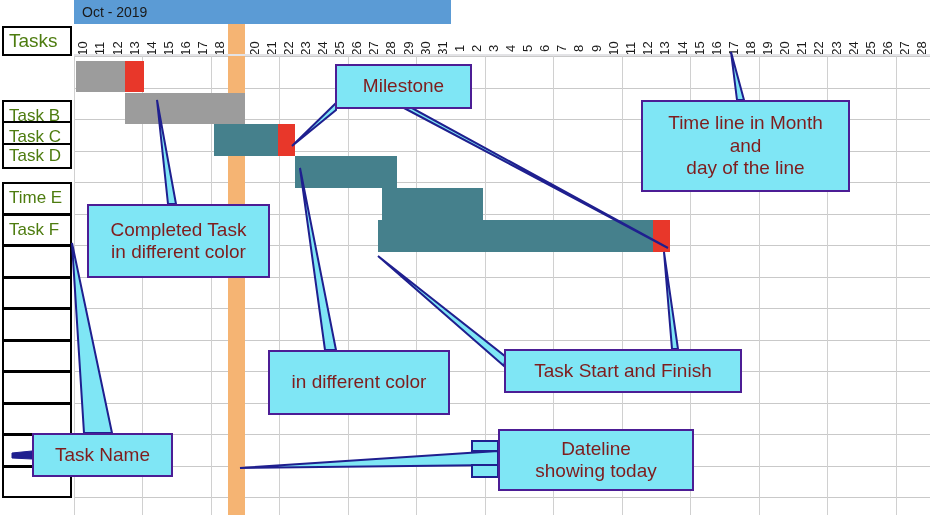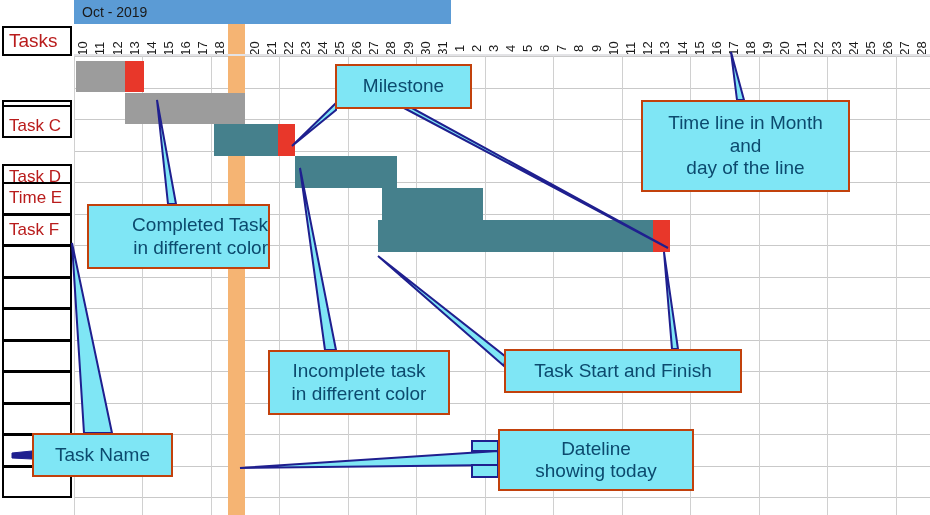--- a/index.html
+++ b/index.html
@@ -3,21 +3,21 @@
 <meta charset="utf-8">
 <style>
   html,body{margin:0;padding:0;background:#ffffff;}
   body{font-family:"Liberation Sans",sans-serif;}
   #root{position:relative;width:930px;height:515px;overflow:hidden;background:#fff;}
 
   
   #task-col{position:absolute;left:0;top:0;width:74px;height:515px;z-index:6;}
   .tcell{position:absolute;left:2px;width:70px;box-sizing:border-box;
          border:2px solid #000;background:#fff;
-         font-size:17px;color:#b91c1c;display:flex;align-items:center;
+         font-size:17px;color:#4d7c0f;display:flex;align-items:center;
          padding-left:5px;}
   .tcell.empty{padding-left:0;}
 
   
   #month-band{position:absolute;left:74px;top:0;right:0;height:24px;z-index:2;}
   .month{position:absolute;top:0;height:24px;box-sizing:border-box;
          font-size:14px;color:#1a1a1a;display:flex;align-items:center;padding-left:8px;}
 
   
   #day-band{position:absolute;left:74px;top:24px;right:0;height:32px;background:#fff;z-index:2;}
@@ -34,22 +34,22 @@
   .collline{position:absolute;top:0;bottom:0;width:1px;background:#d0d0d0;}
   #hdr-rule{position:absolute;left:74px;top:54px;right:0;height:2px;background:#e3e3e6;z-index:3;}
 
   
   #today-band{position:absolute;top:24px;width:16px;bottom:0;background:#f5b473;z-index:2;}
 
   
   .bar{position:absolute;z-index:4;}
 
   
-  .callout{position:absolute;z-index:8;background:#7fe6f5;border:2px solid #c2410c;
-           color:#0c4a6e;font-size:19px;text-align:center;
+  .callout{position:absolute;z-index:8;background:#7fe6f5;border:2px solid #4c1d95;
+           color:#7f1d1d;font-size:19px;text-align:center;
            display:flex;flex-direction:column;align-items:center;justify-content:center;
            line-height:1.18;box-sizing:border-box;}
   .callout div{white-space:nowrap;}
   svg.leader{position:absolute;left:0;top:0;width:930px;height:515px;z-index:7;
              pointer-events:none;overflow:visible;}
 </style>
 </head>
 <body>
 
 <div id="root">
@@ -258,24 +258,24 @@
       <div class="bar" style="left: 653px; top: 220px; width: 17px; height: 32px; background: rgb(232, 55, 42);"></div>
     </div>
 
   <div id="task-col">
     <div class="tcell" id="tasks-hdr" style="top:26px;height:30px;font-size:19px;">
         <span>Tasks</span>
       </div>
       <div class="tcell" style="top: 87.5px; height: 32.5px; margin-top: 12px;">
         <span>Task B</span>
       </div>
-      <div class="tcell" style="top: 105px; height: 32.5px; align-items: flex-end;">
+      <div class="tcell" style="top: 121px; height: 32.5px;">
         <span>Task C</span>
       </div>
-      <div class="tcell" style="top: 164px; height: 26px; text-decoration: underline;">
+      <div class="tcell" style="top: 143px; height: 26px;">
         <span>Task D</span>
       </div>
       <div class="tcell" style="top: 182px; height: 32.5px;">
         <span>Time E</span>
       </div>
       <div class="tcell" style="top: 213.5px; height: 32.5px;">
         <span>Task F</span>
       </div>
       <div class="tcell empty" style="top: 245px; height: 32.5px;">
         <span></span>
@@ -331,26 +331,25 @@
 
   <div id="callouts">
       <div class="callout" style="left: 335px; top: 64px; width: 137px; height: 45px;">
         <div>Milestone</div>
       </div>
       <div class="callout" style="left: 641px; top: 100px; width: 209px; height: 92px;">
         <div>Time line in Month</div>
         <div>and</div>
         <div>day of the line</div>
       </div>
-      <div class="callout" style="left: 87px; top: 204px; width: 183px; height: 65px; align-items: flex-end;">
+      <div class="callout" style="left: 87px; top: 204px; width: 183px; height: 74px;">
         <div>Completed Task</div>
         <div>in different color</div>
       </div>
       <div class="callout" style="left: 268px; top: 350px; width: 182px; height: 65px;">
-        <div>Incomplete task</div>
         <div>in different color</div>
       </div>
       <div class="callout" style="left: 504px; top: 349px; width: 238px; height: 44px;">
         <div>Task Start and Finish</div>
       </div>
       <div class="callout" style="left: 498px; top: 429px; width: 196px; height: 62px;">
         <div>Dateline</div>
         <div>showing today</div>
       </div>
       <div class="callout" style="left: 32px; top: 433px; width: 141px; height: 44px;">

